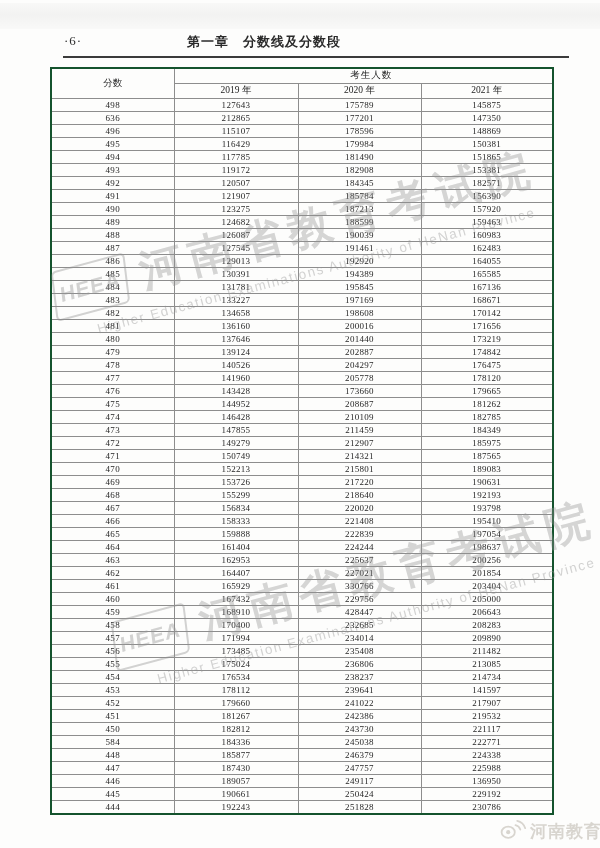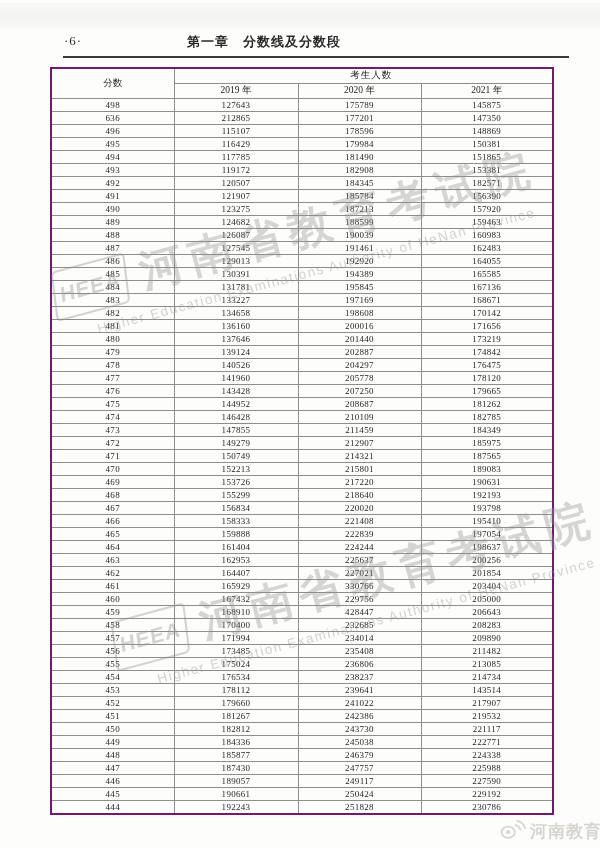--- a/index.html
+++ b/index.html
@@ -35,21 +35,21 @@
     position:absolute;left:50px;top:67px;width:502px;
     border-collapse:collapse;table-layout:fixed;
     font-size:9px;color:#262626;
   }
   .score-table th,.score-table td{
     border:1px solid #8d8d8d;
     padding:0;margin:0;text-align:center;vertical-align:middle;
     font-weight:normal;line-height:1;
     white-space:nowrap;overflow:hidden;
   }
-  .score-table{border:2px solid #701a75;}
+  .score-table{border:2px solid #14532d;}
   .score-table thead th{font-size:9.5px;color:#232323;height:14px;}
   .score-table tbody td{height:12px;letter-spacing:0.3px;}
   .score-table thead th.group-h{letter-spacing:1px;padding-left:16px;}
   
   .wm{
     position:absolute;width:540px;
     transform-origin:0 0;
     pointer-events:none;z-index:6;
   }
   .wm-row{display:flex;align-items:center;gap:14px;}
@@ -243,21 +243,21 @@
     </tr>
         <tr>
       <td>477</td>
       <td>141960</td>
       <td>205778</td>
       <td>178120</td>
     </tr>
         <tr>
       <td>476</td>
       <td>143428</td>
-      <td>207250</td>
+      <td>173660</td>
       <td>179665</td>
     </tr>
         <tr>
       <td>475</td>
       <td>144952</td>
       <td>208687</td>
       <td>181262</td>
     </tr>
         <tr>
       <td>474</td>
@@ -382,63 +382,63 @@
         <tr>
       <td>454</td>
       <td>176534</td>
       <td>238237</td>
       <td>214734</td>
     </tr>
         <tr>
       <td>453</td>
       <td>178112</td>
       <td>239641</td>
-      <td>143514</td>
+      <td>141597</td>
     </tr>
         <tr>
       <td>452</td>
       <td>179660</td>
       <td>241022</td>
       <td>217907</td>
     </tr>
         <tr>
       <td>451</td>
       <td>181267</td>
       <td>242386</td>
       <td>219532</td>
     </tr>
         <tr>
       <td>450</td>
       <td>182812</td>
       <td>243730</td>
       <td>221117</td>
     </tr>
         <tr>
-      <td>449</td>
+      <td>584</td>
       <td>184336</td>
       <td>245038</td>
       <td>222771</td>
     </tr>
         <tr>
       <td>448</td>
       <td>185877</td>
       <td>246379</td>
       <td>224338</td>
     </tr>
         <tr>
       <td>447</td>
       <td>187430</td>
       <td>247757</td>
       <td>225988</td>
     </tr>
         <tr>
       <td>446</td>
       <td>189057</td>
       <td>249117</td>
-      <td>227590</td>
+      <td>136950</td>
     </tr>
         <tr>
       <td>445</td>
       <td>190661</td>
       <td>250424</td>
       <td>229192</td>
     </tr>
         <tr>
       <td>444</td>
       <td>192243</td>

